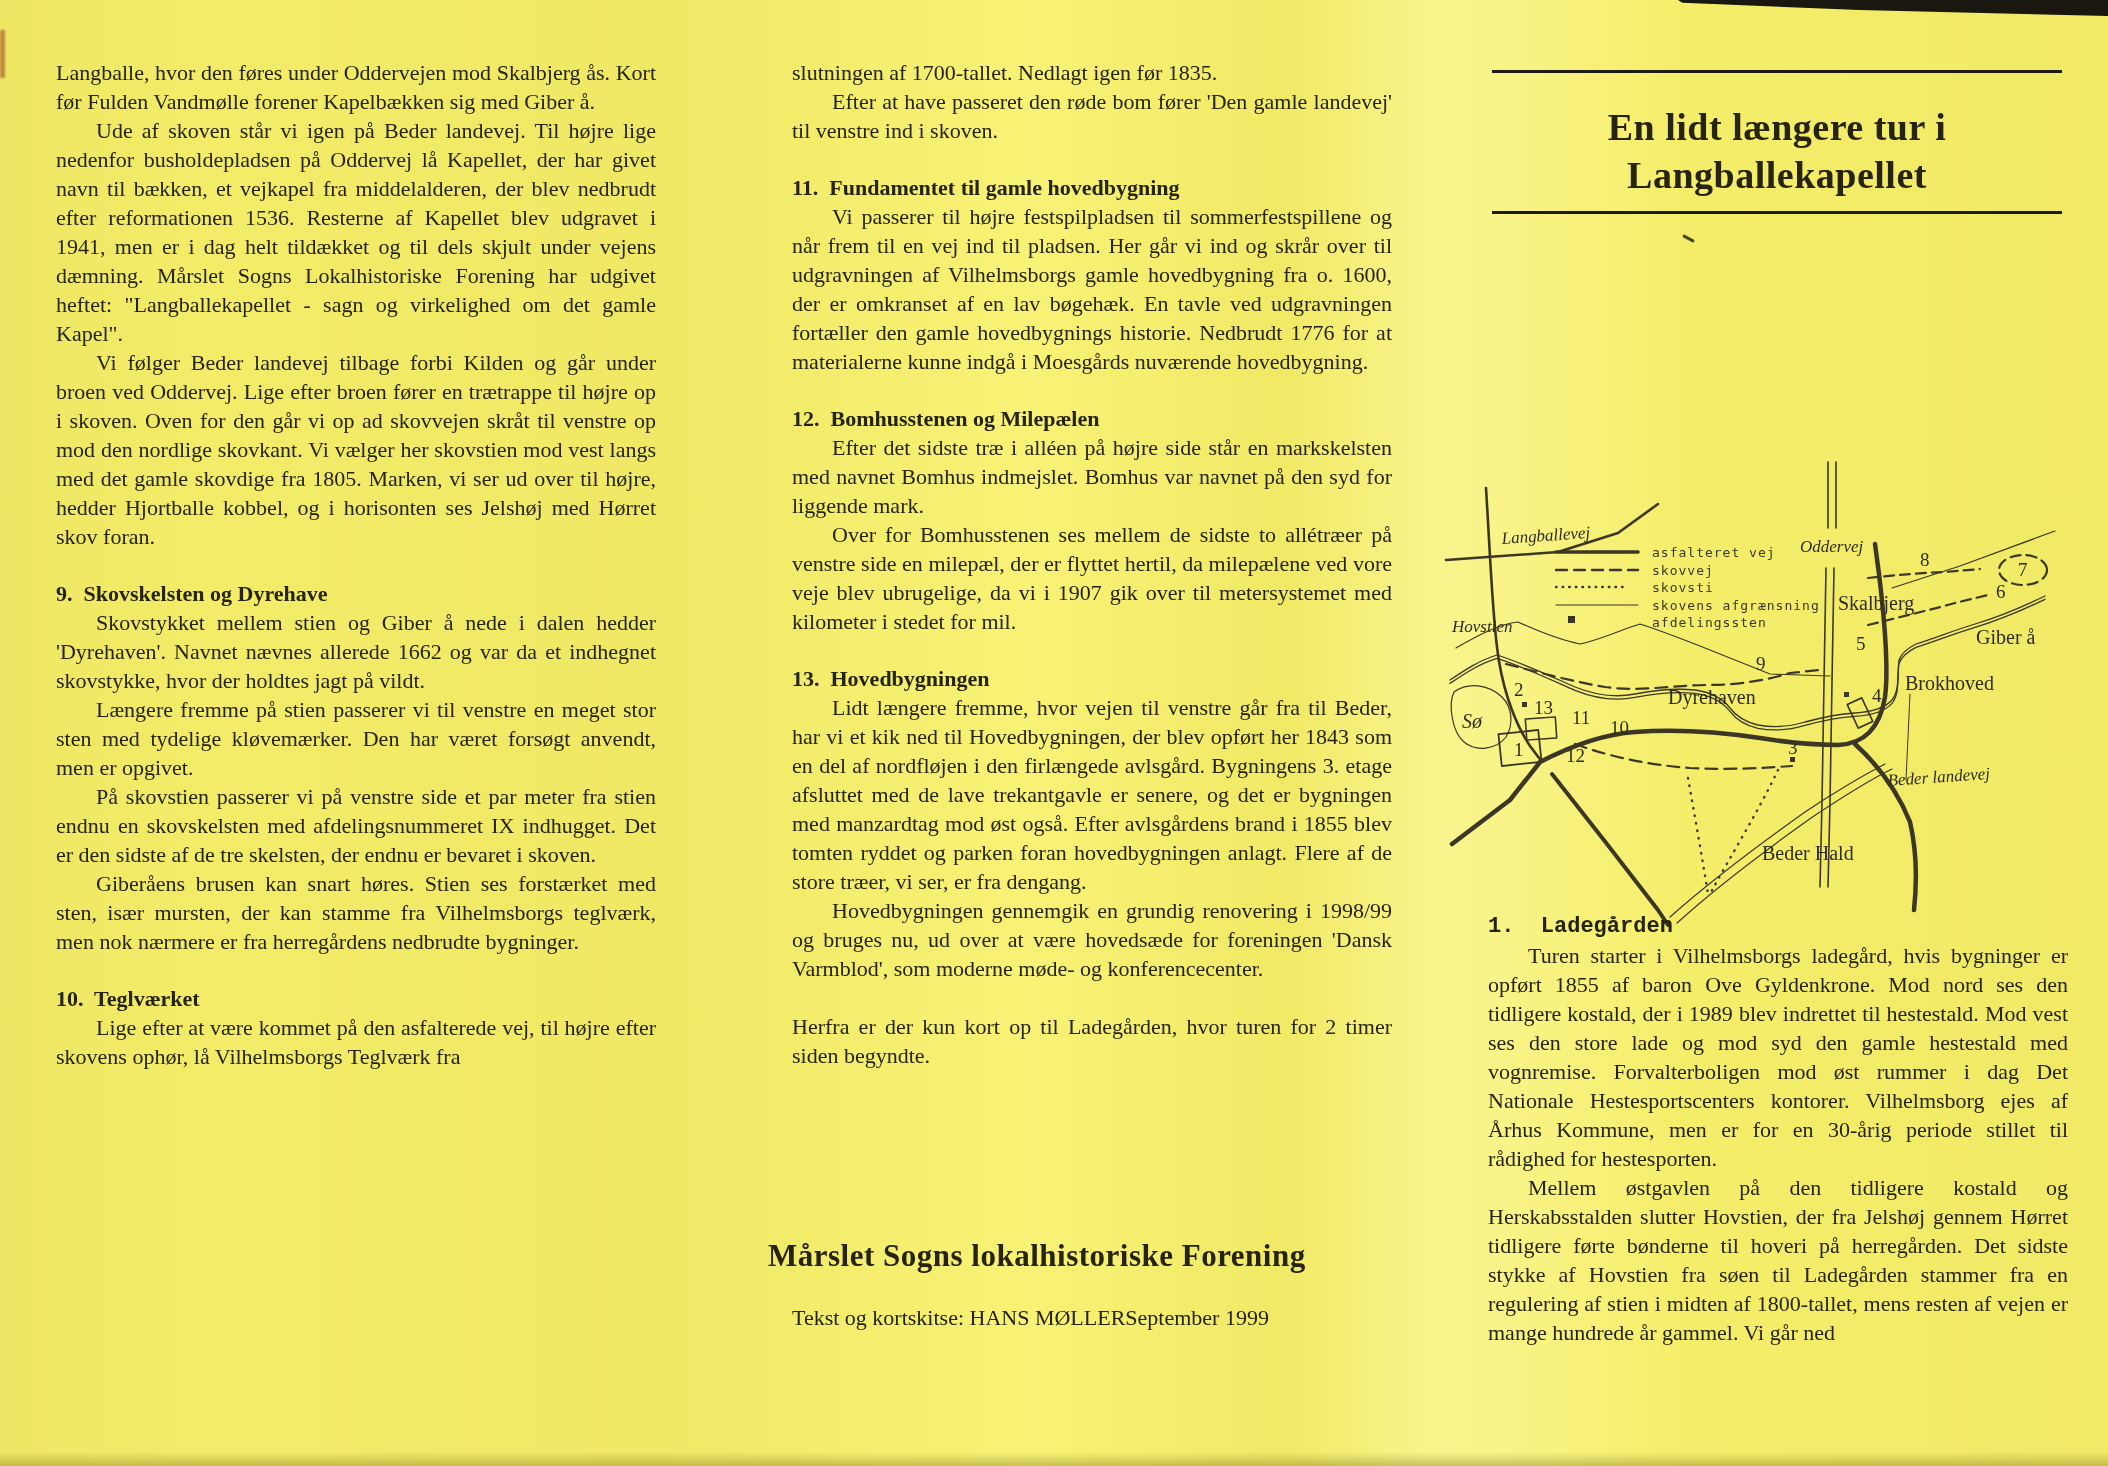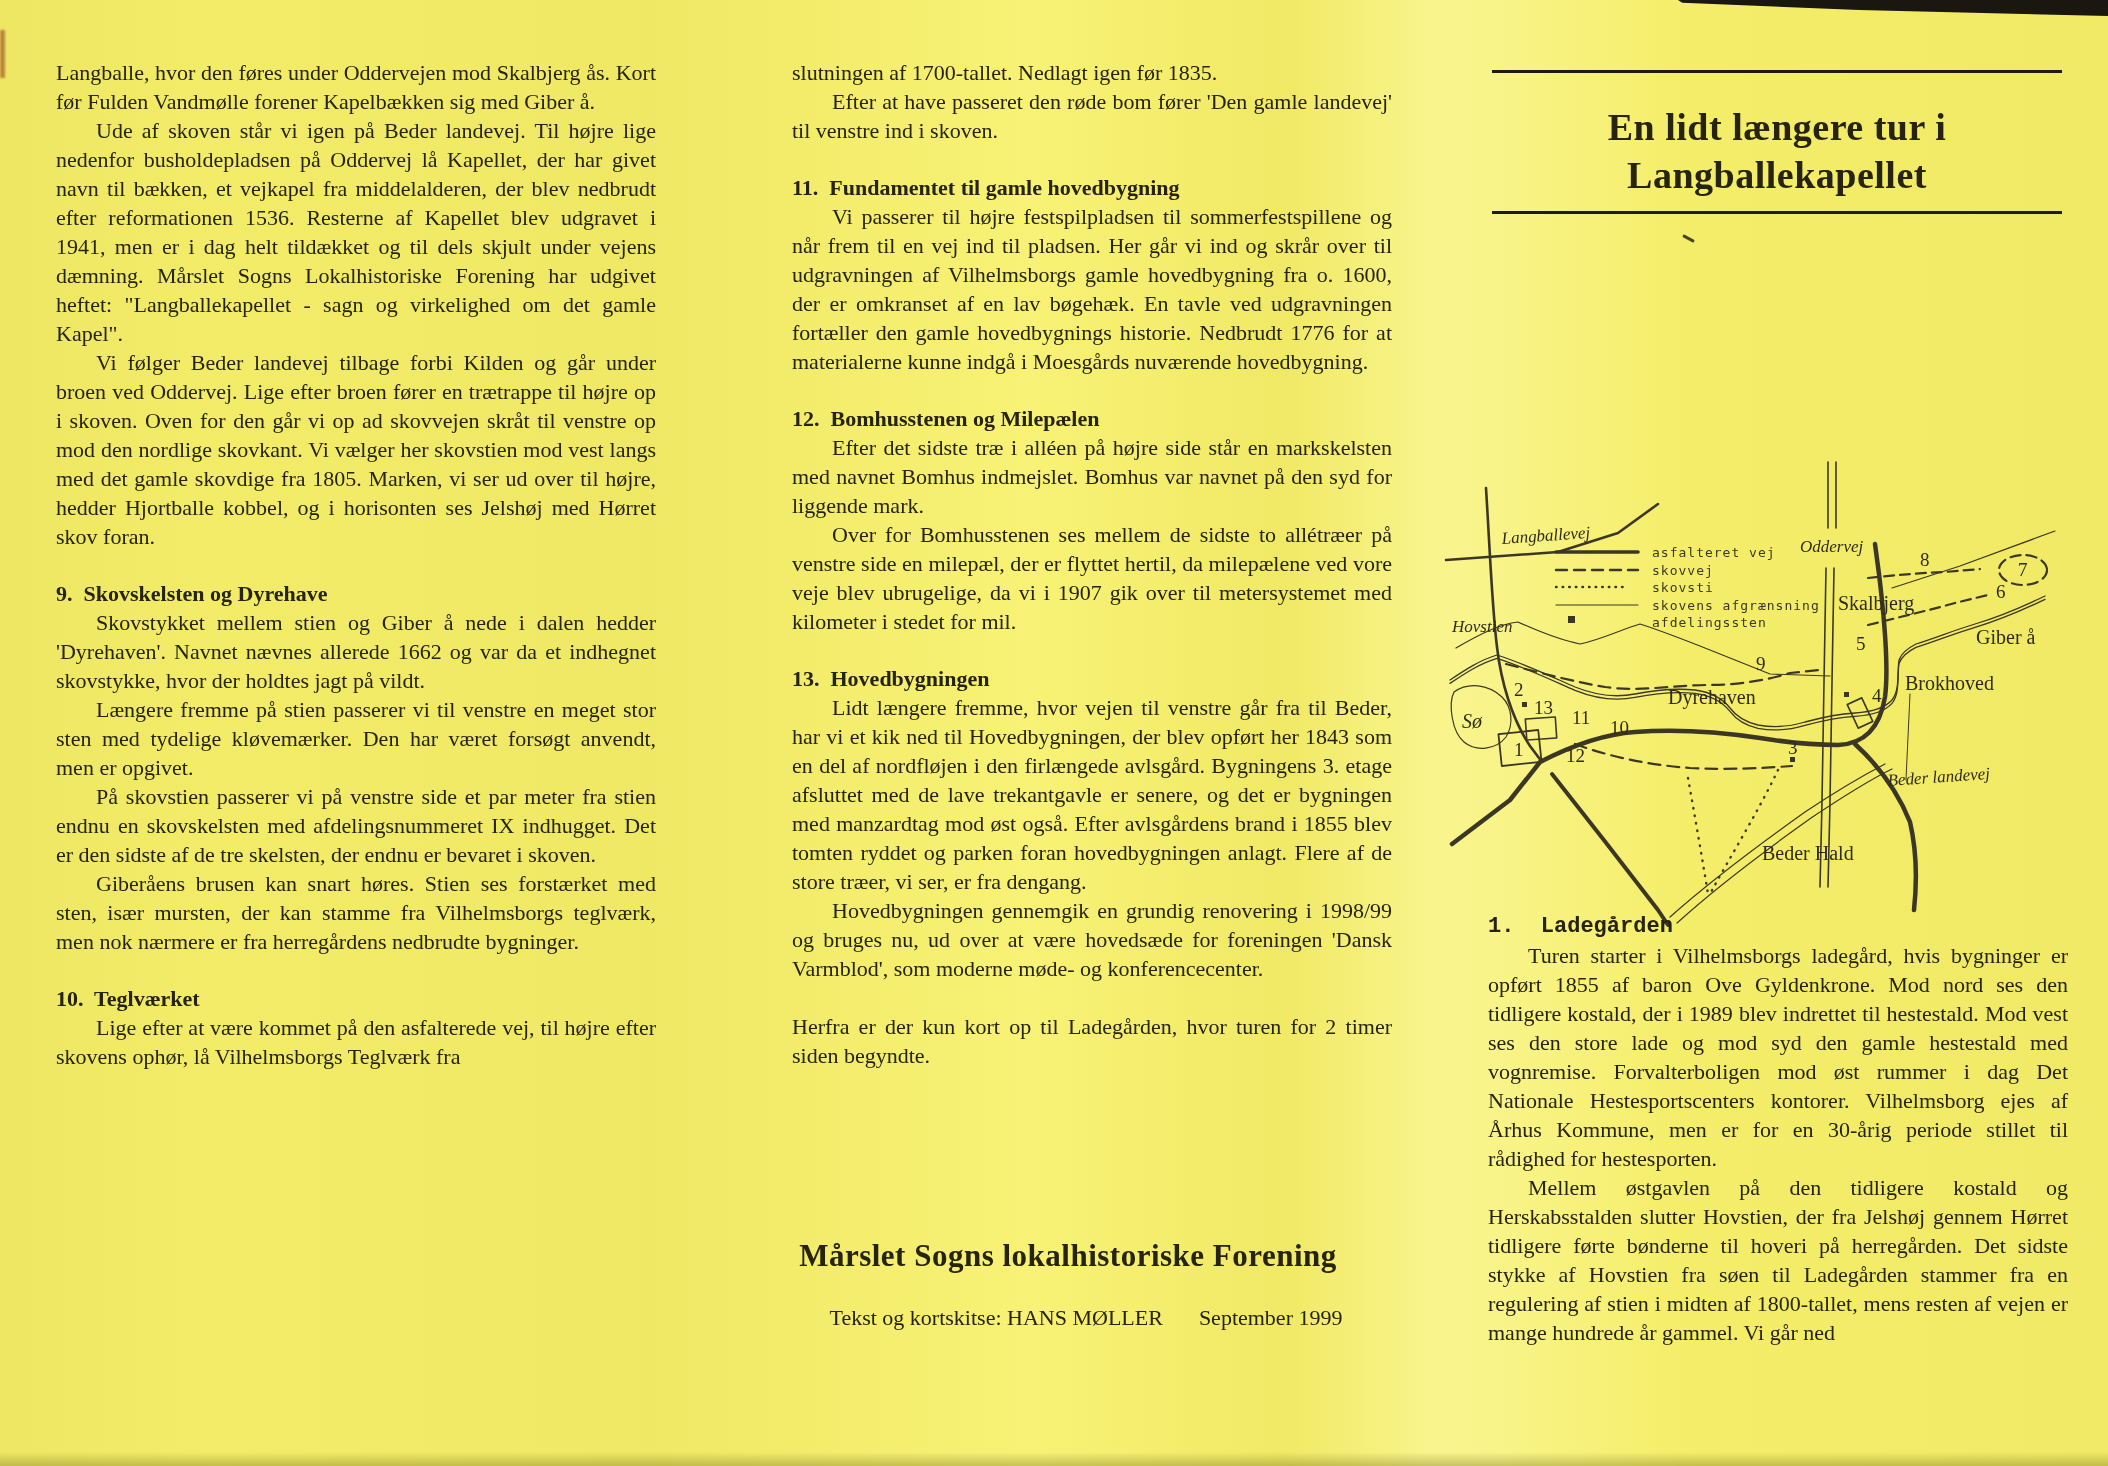--- a/index.html
+++ b/index.html
@@ -27,24 +27,24 @@
 
   .col { position:absolute; top:58px; width:600px; font-size:22px; line-height:29px; text-align:justify; }
   #col1 { left:56px; }
   #col2 { left:792px; }
   .col p { margin:0; }
   .p  { text-indent:40px; }
   .pc { text-indent:0; }
   .h  { margin-top:28px !important; font-weight:bold; text-indent:0; }
   .gap { margin-top:29px !important; }
 
-  .footer-org { position:absolute; left:768px; top:1238px; width:600px; text-align:center;
+  .footer-org { position:absolute; left:768px; top:1238px; width:600px; text-align:left;
     font-size:31px; font-weight:bold; letter-spacing:.5px; }
   .footer-row { position:absolute; left:792px; top:1305px; width:588px;
-    display:flex; justify-content:center; font-size:22px;gap:36px; }
+    display:flex; justify-content:flex-start; font-size:22px; }
 
   .title-block { position:absolute; left:1492px; top:70px; width:570px; }
   .rule { height:3px; background:#1e1b10; }
   .brochure-title { margin:30px 0 12px; text-align:center; font-size:38px; line-height:48px;
     font-weight:bold; letter-spacing:.5px; }
   .pen-mark { position:absolute; left:1682px; top:237px; width:13px; height:3px;
     background:#2a2717; transform:rotate(28deg); border-radius:2px; opacity:.85; }
 
   #map { position:absolute; left:1440px; top:382px; width:660px; height:548px; }
   .map-place  { font-family:"Liberation Serif", serif; font-size:20px; fill:#2f2b1a; }

